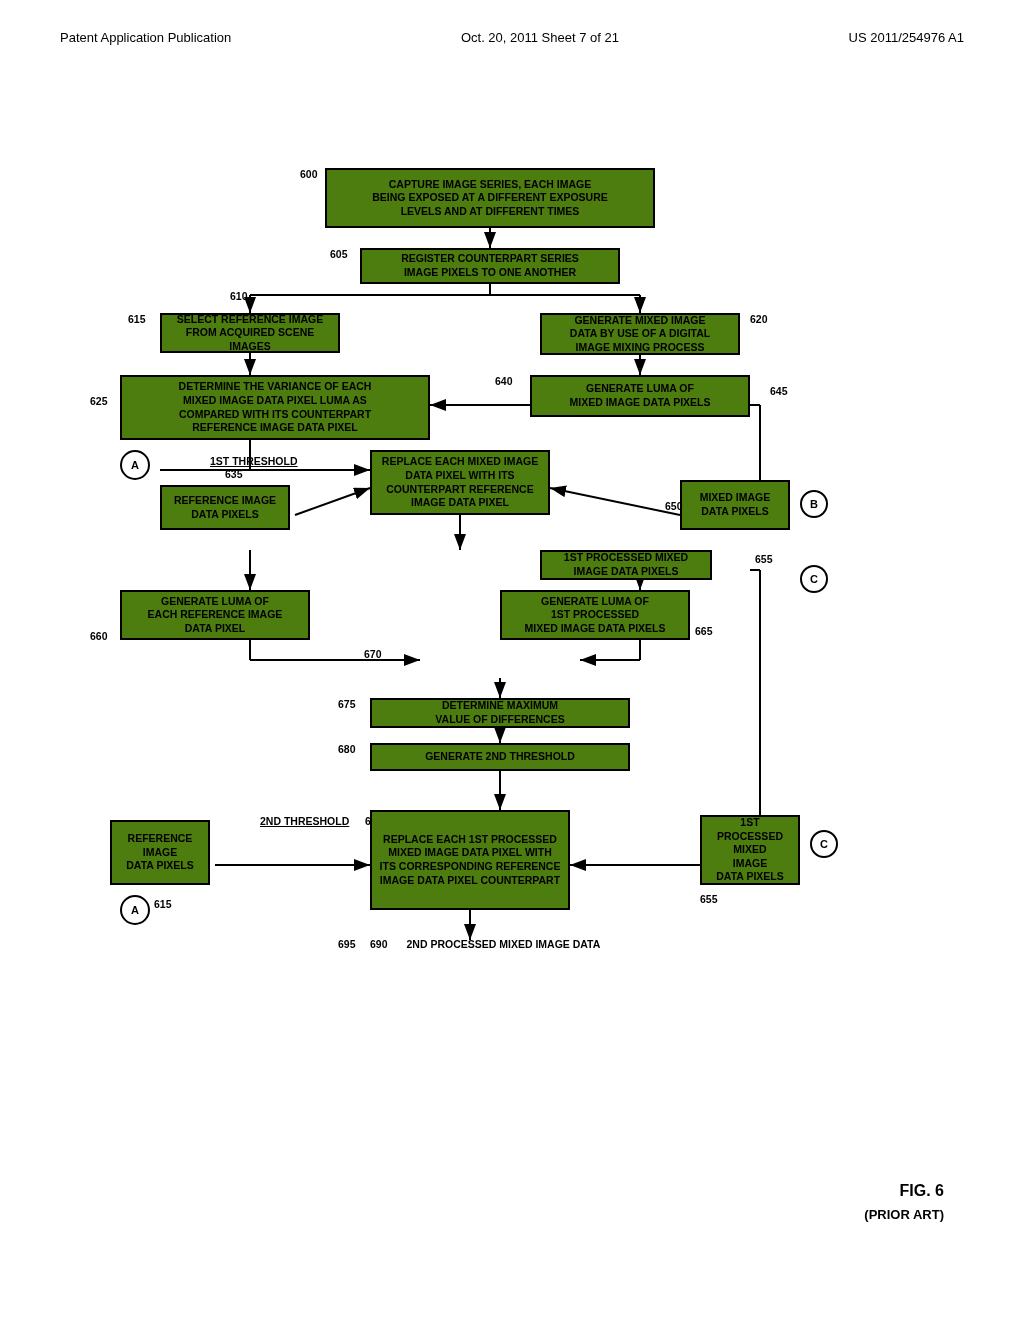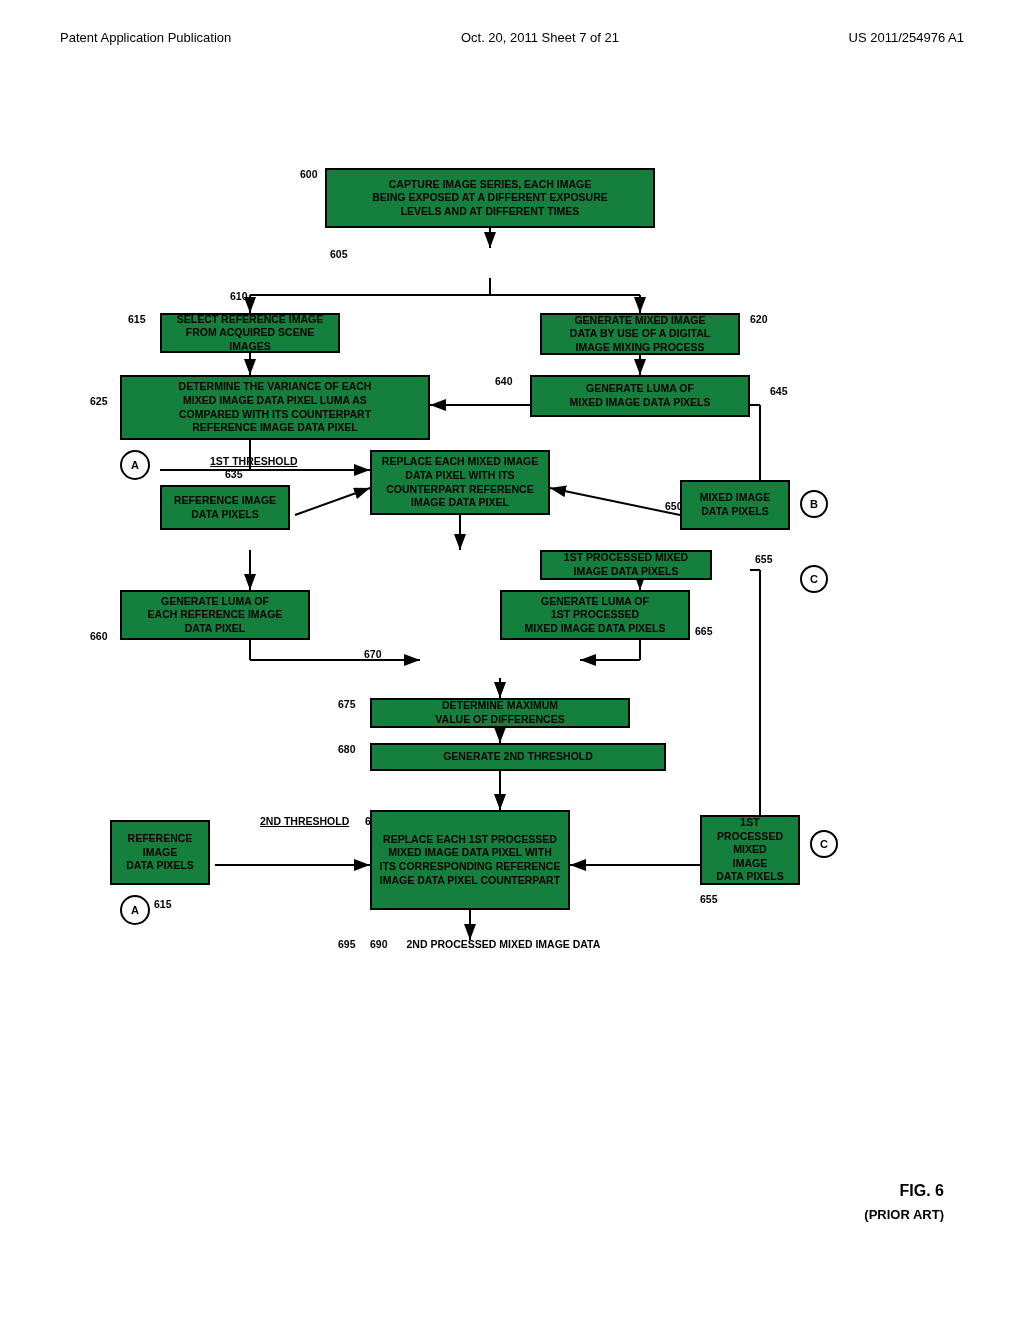--- a/index.html
+++ b/index.html
@@ -33,21 +33,21 @@
       top: 120px;
       left: 60px;
       right: 60px;
       bottom: 60px;
     }
 
     
     .box {
       position: absolute;
       border: 2px solid #000;
-      background: #15803d;
+      background: #4d7c0f;
       text-align: center;
       display: flex;
       align-items: center;
       justify-content: center;
       font-size: 10.5px;
       font-weight: bold;
       line-height: 1.3;
       padding: 4px 6px;
     }
 
@@ -169,20 +169,24 @@
       <line x1="700" y1="745" x2="695" y2="745" stroke="#000" stroke-width="2"></line>
     </svg>
 
     <div class="box" style="left:265px; top:48px; width:330px; height:60px;">
       <span style="white-space:pre-line;">CAPTURE IMAGE SERIES, EACH IMAGE
 BEING EXPOSED AT  A DIFFERENT EXPOSURE
 LEVELS AND AT DIFFERENT TIMES</span>
     </div>
     <span class="label" style="left:240px; top:48px;">600</span>
 
+    <div class="box" style="left:300px; top:128px; width:260px; height:36px;">
+      <span style="white-space:pre-line;">REGISTER COUNTERPART SERIES
+IMAGE PIXELS TO ONE ANOTHER</span>
+    </div>
     <span class="label" style="left:270px; top:128px;">605</span>
     <span class="label" style="left:170px; top:170px;">610</span>
 
     <div class="box" style="left:100px; top:193px; width:180px; height:40px;">
       <span style="white-space:pre-line;">SELECT REFERENCE IMAGE
 FROM ACQUIRED SCENE IMAGES</span>
     </div>
     <span class="label" style="left:68px; top:193px;">615</span>
 
     <div class="box" style="left:480px; top:193px; width:200px; height:42px;">
@@ -255,21 +259,21 @@
     <span class="label" style="left:635px; top:505px;">665</span>
 
     <span class="label" style="left:265px; top:528px;padding-left:39px;">670</span>
 
     <div class="box" style="left:310px; top:578px; width:260px; height:30px;">
       <span style="white-space:pre-line;">DETERMINE MAXIMUM
 VALUE OF DIFFERENCES</span>
     </div>
     <span class="label" style="left:278px; top:578px;">675</span>
 
-    <div class="box" style="left:310px; top:623px; width:296px; height:28px;">
+    <div class="box" style="left:310px; top:623px; width:260px; height:28px;">
       <span style="white-space:pre-line;">GENERATE 2ND THRESHOLD</span>
     </div>
     <span class="label" style="left:278px; top:623px;">680</span>
 
     <span class="label" style="left:200px; top:695px; text-decoration:underline;">2ND THRESHOLD</span>
     <span class="label" style="left:305px; top:695px;">685</span>
 
     <div class="box" style="left:50px; top:700px; width:100px; height:65px;">
       <span style="white-space:pre-line;">REFERENCE
 IMAGE

